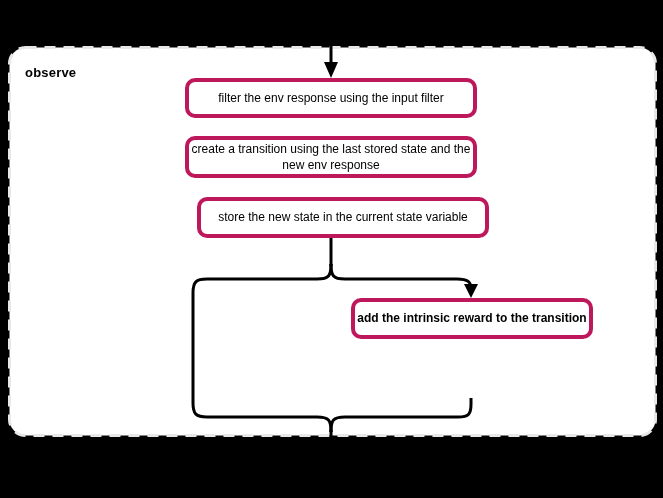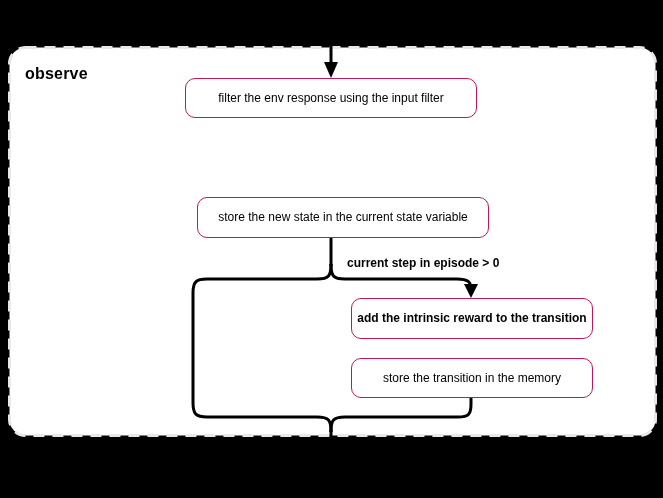--- a/index.html
+++ b/index.html
@@ -5,26 +5,26 @@
   html,body { margin:0; padding:0; background:#000; }
   .stage {
     position:relative; width:663px; height:498px; background:#000;
     font-family:"Liberation Sans","DejaVu Sans",sans-serif; overflow:hidden;
   }
   .stage svg { position:absolute; left:0; top:0; }
   .panel-rect { fill:#ffffff; }
   .conn { fill:none; stroke:#000; stroke-width:3; }
   .ahead { fill:#000; stroke:none; }
   .title {
-    position:absolute; left:25px; top:65px; font-size:16px; font-weight:bold;
+    position:absolute; left:25px; top:65px; font-size:13px; font-weight:bold;
     color:#000; letter-spacing:0.2px;
   }
   .node {
     position:absolute; box-sizing:border-box; background:#fff;
-    border:1px solid #be185d; border-radius:10px;
+    border:4px solid #be185d; border-radius:10px;
     display:flex; align-items:center; justify-content:center;
     text-align:center; font-size:12px; line-height:1.35; color:#000; padding:0 1px;
   }
   .n1 { left:185px; top:78px;  width:292px; height:40px; }
   .n2 { left:185px; top:136px; width:292px; height:42px; }
   .n3 { left:197px; top:197px; width:292px; height:41px; }
   .n4 { left:351px; top:298px; width:242px; height:41px;font-weight:bold; }
   .n5 { left:351px; top:358px; width:242px; height:40px; }
   .cond {
     position:absolute; left:347px; top:256px; font-size:12px; font-weight:bold; color:#000;
@@ -51,22 +51,21 @@
 
     <path class="conn" d="M471 398 V404 C471 414 469 417 458 417 H345 C333 417 331 420 331 432" stroke="#000000"></path>
 
     <path class="conn" d="M331 430 V453" stroke="#000000"></path>
   </svg>
 
   <div class="title">observe</div>
 
   <div class="node n1">filter the env response using the input filter</div>
 
+  <div class="node n2">create a transition using the last stored state and the new env response</div>
 
   <div class="node n3">store the new state in the current state variable</div>
 
   <div class="node n4">add the intrinsic reward to the transition</div>
 
-  <div class="node n5">store the transition in the memory</div>
 
-  <div class="cond">current step in episode &gt; 0</div>
 
 </div>
 
 </body></html>

